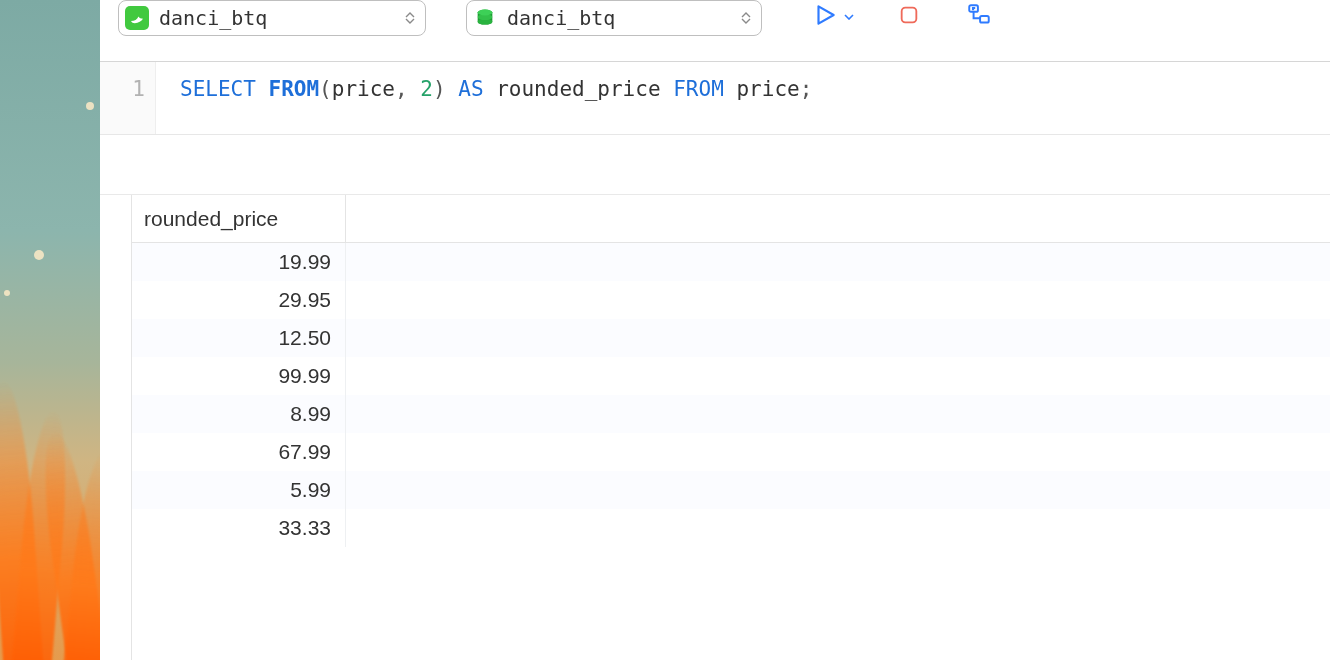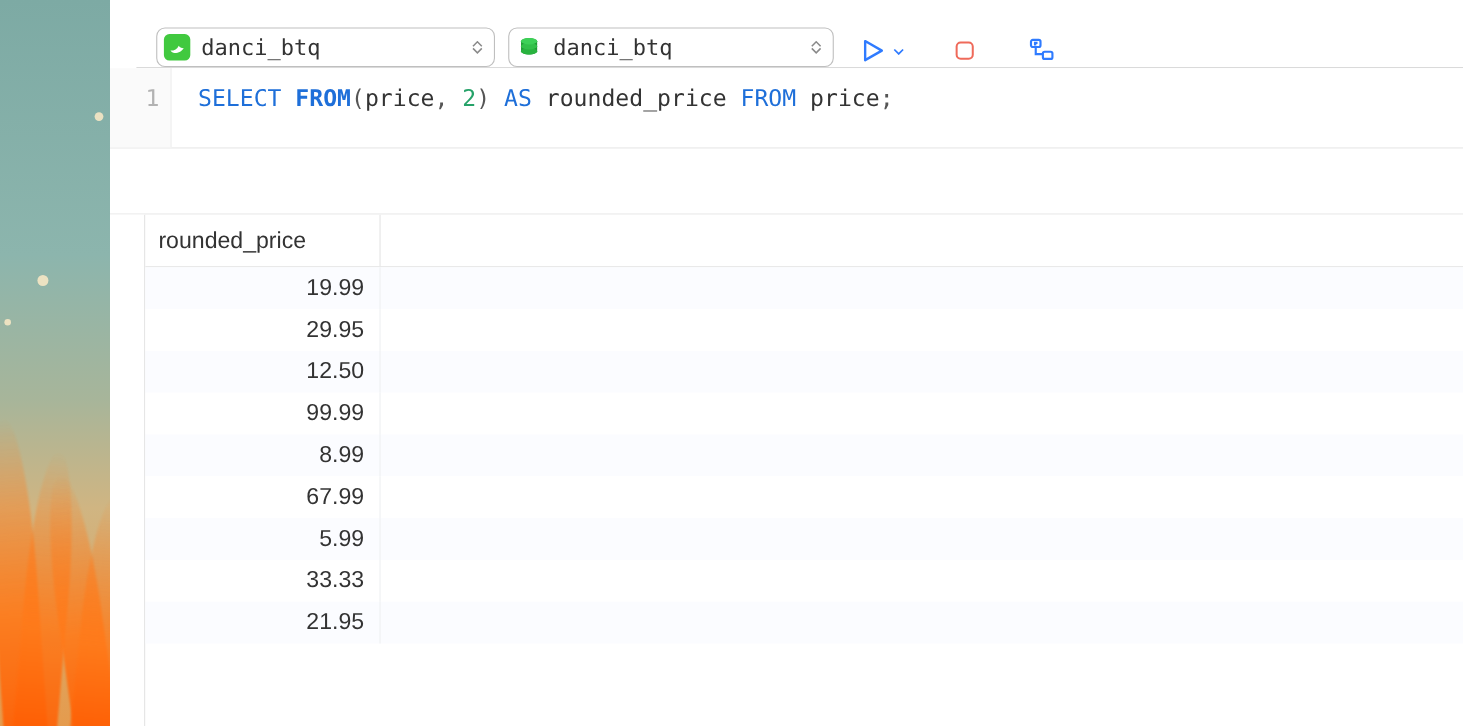--- a/index.html
+++ b/index.html
@@ -27,24 +27,23 @@
     background: #fff;
     display: flex;
     flex-direction: column;
     height: 100%;
   }
 
   .toolbar {
     height: 62px;
     border-bottom: 1px solid #d6d6d6;
     display: flex;
-    align-items: flex-end;
+    align-items: flex-start;
     padding-left: 18px;
-    gap: 12px;
-    margin-left: 24px;
+    gap: 40px;
   }
   .combo {
     height: 36px;
     border: 1px solid #bfbfbf;
     border-radius: 8px;
     display: flex;
     align-items: center;
     padding: 0 8px 0 6px;
     gap: 10px;
     background: #fff;
@@ -255,20 +254,17 @@
           </div>
           <div class="row">
             <div class="cell">67.99</div>
           </div>
           <div class="row">
             <div class="cell">5.99</div>
           </div>
           <div class="row">
             <div class="cell">33.33</div>
           </div>
-          <div class="row">
-            <div class="cell">21.95</div>
-          </div>
         </div>
     </div>
   </div>
 
 </div>
 
 </body></html>

